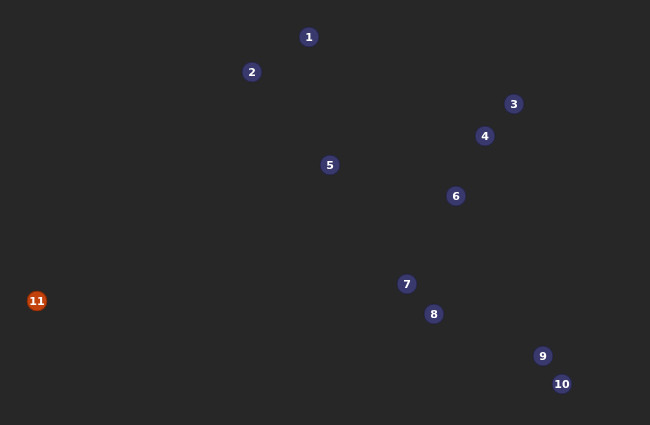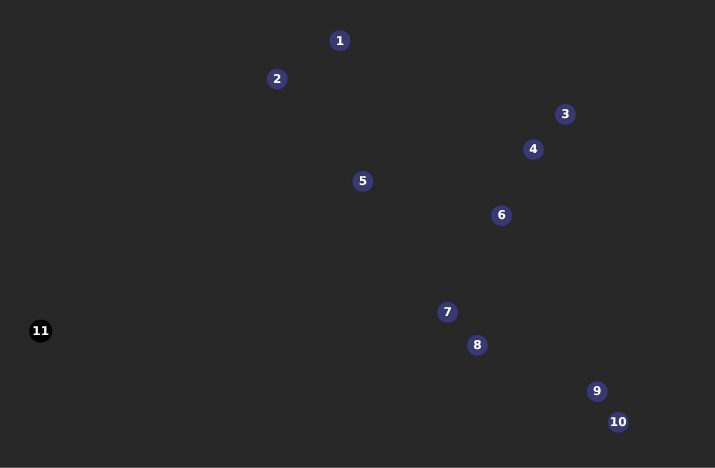--- a/index.html
+++ b/index.html
@@ -41,14 +41,14 @@
     <div class="marker" style="left: 309px; top: 37px; background: rgb(57, 57, 109); color: rgb(255, 255, 255);">1</div>
     <div class="marker" style="left: 252px; top: 72px; background: rgb(57, 57, 109); color: rgb(255, 255, 255);">2</div>
     <div class="marker" style="left: 514px; top: 104px; background: rgb(57, 57, 109); color: rgb(255, 255, 255);">3</div>
     <div class="marker" style="left: 485px; top: 136px; background: rgb(57, 57, 109); color: rgb(255, 255, 255);">4</div>
     <div class="marker" style="left: 330px; top: 165px; background: rgb(57, 57, 109); color: rgb(255, 255, 255);">5</div>
     <div class="marker" style="left: 456px; top: 196px; background: rgb(57, 57, 109); color: rgb(255, 255, 255);">6</div>
     <div class="marker" style="left: 407px; top: 284px; background: rgb(57, 57, 109); color: rgb(255, 255, 255);">7</div>
     <div class="marker" style="left: 434px; top: 314px; background: rgb(57, 57, 109); color: rgb(255, 255, 255);">8</div>
     <div class="marker" style="left: 543px; top: 356px; background: rgb(57, 57, 109); color: rgb(255, 255, 255);">9</div>
     <div class="marker" style="left: 562px; top: 384px; background: rgb(57, 57, 109); color: rgb(255, 255, 255);">10</div>
-    <div class="marker" style="left: 37px; top: 301px; background: #000000; color: rgb(255, 255, 255);">11</div>
+    <div class="marker" style="left: 37px; top: 301px; background: #c2410c; color: rgb(255, 255, 255);">11</div>
   </div>
 
 </body></html>

